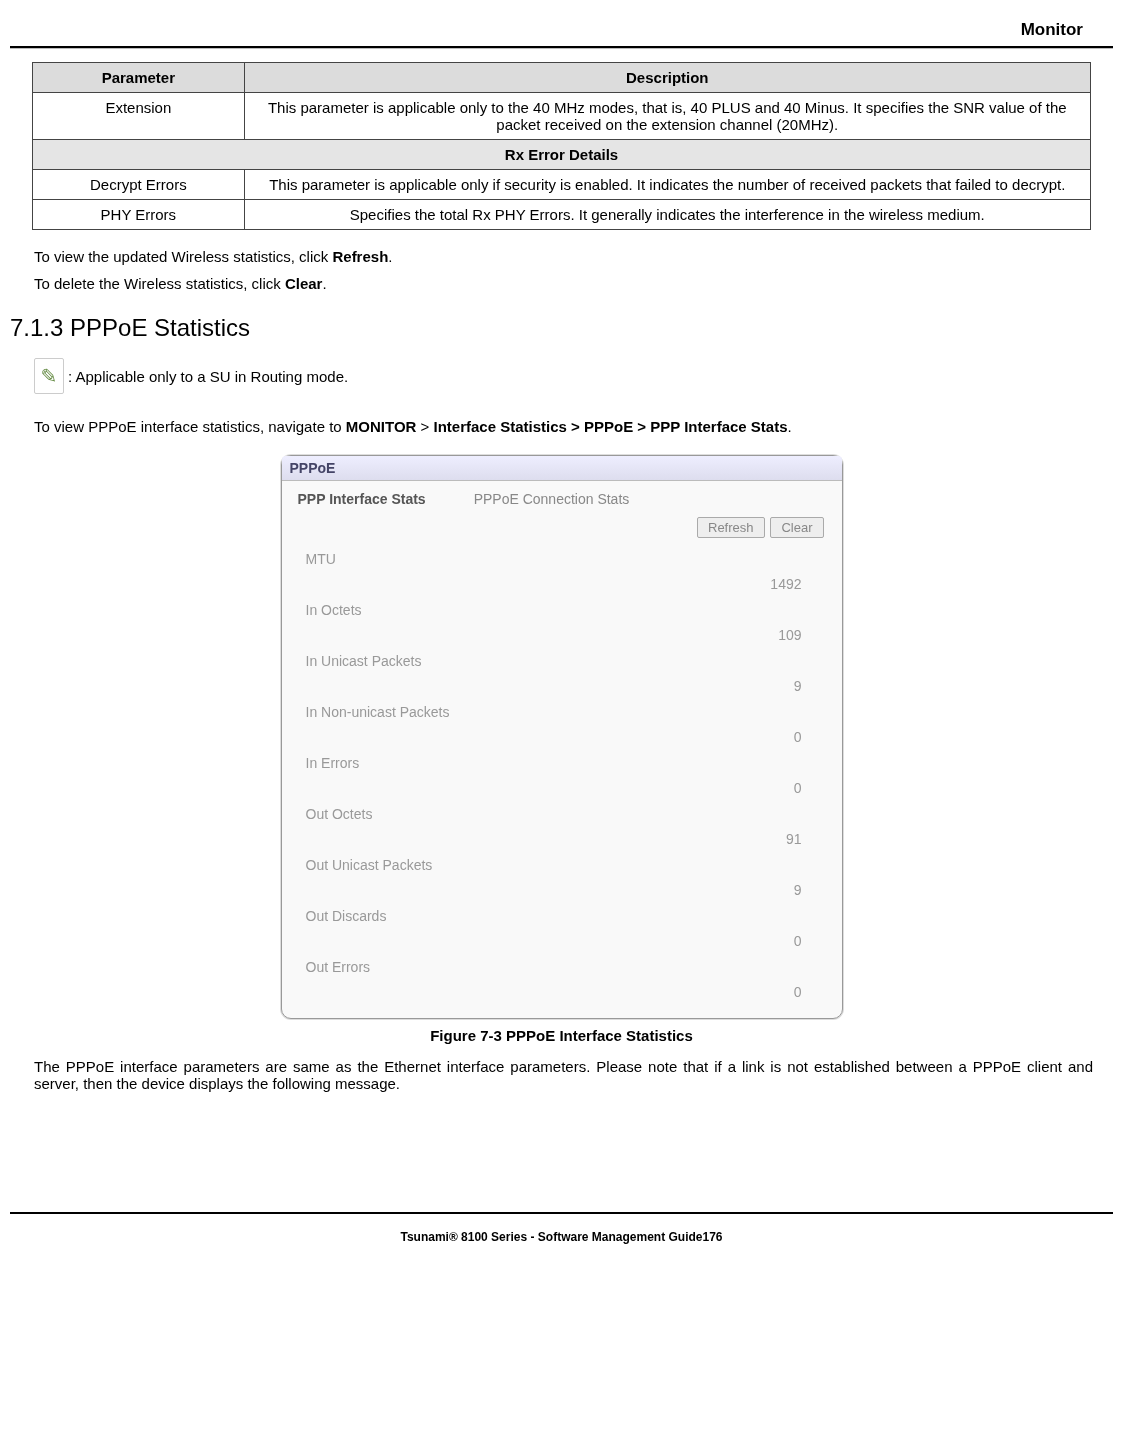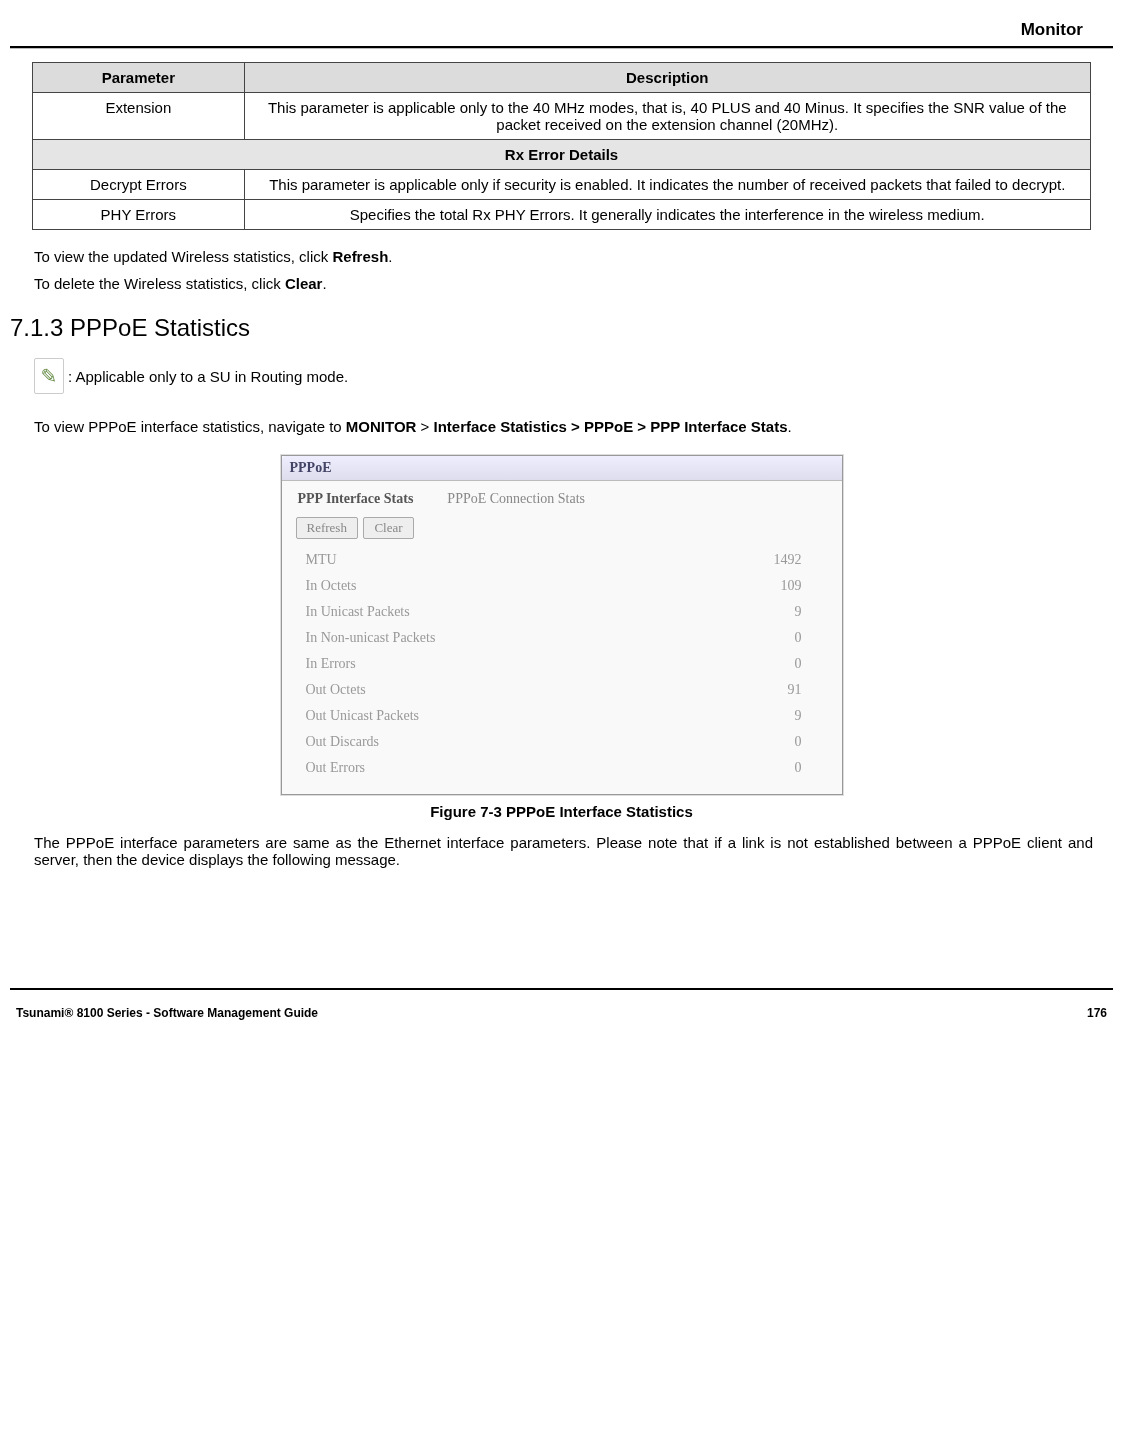--- a/index.html
+++ b/index.html
@@ -69,85 +69,85 @@
     display: flex;
     align-items: center;
     justify-content: center;
     color: #6a8f4a;
     font-size: 20px;
   }
   .screenshot-wrap {
     width: 560px;
     margin: 20px auto 6px auto;
     border: 1px solid #999;
-    border-radius: 0;
+    border-radius: 10px;
     background: #f9f9f9;
     box-shadow: 0 0 0 1px #ddd;
     font-size: 14px;
-    font-family: Liberation Serif, serif;
   }
   .ss-title {
     background: linear-gradient(#eef, #dde);
     color: #446;
     font-weight: bold;
     padding: 4px 8px;
     border-bottom: 1px solid #bbb;
     border-radius: 4px 4px 0 0;
   }
   .ss-tabs {
     display: flex;
     padding: 10px 12px 8px 16px;
-    gap: 34px;
+    gap: 48px;
     color: #888;
   }
   .ss-tab-active {
     color: #555;
     font-weight: bold;
   }
   .ss-btn-row {
-    text-align: left;
-    padding: 2px 18px 8px 12px;
+    text-align: right;
+    padding: 2px 18px 8px 0;
   }
   .ss-btn {
     display: inline-block;
     border: 1px solid #aaa;
     background: #eee;
     color: #888;
     padding: 2px 10px;
     font-size: 13px;
     border-radius: 2px;
     margin-left: 2px;
   }
   .ss-row {
     display: flex;
     justify-content: space-between;
     padding: 5px 40px 5px 24px;
     color: #999;
   }
   .ss-row .v {
     color: #999;
+    margin-top: 25px;
   }
   .fig-caption {
     text-align: center;
     font-weight: bold;
     margin: 8px 0 14px 0;
     font-size: 15px;
   }
   .footer-wrap {
     position: relative;
     margin-top: 120px;
   }
   .footer-rule {
     border: none;
     border-top: 2px solid #000;
     margin-bottom: 4px;
   }
   .footer-row {
     display: flex;
-    justify-content: space-between;
+    justify-content: center;
     font-size: 12px;
     font-weight: bold;
     padding: 0 6px;
     margin-top: 16px;
   }
 </style>
 </head>
 <body>
 
 <div class="hdr-right">Monitor</div>

